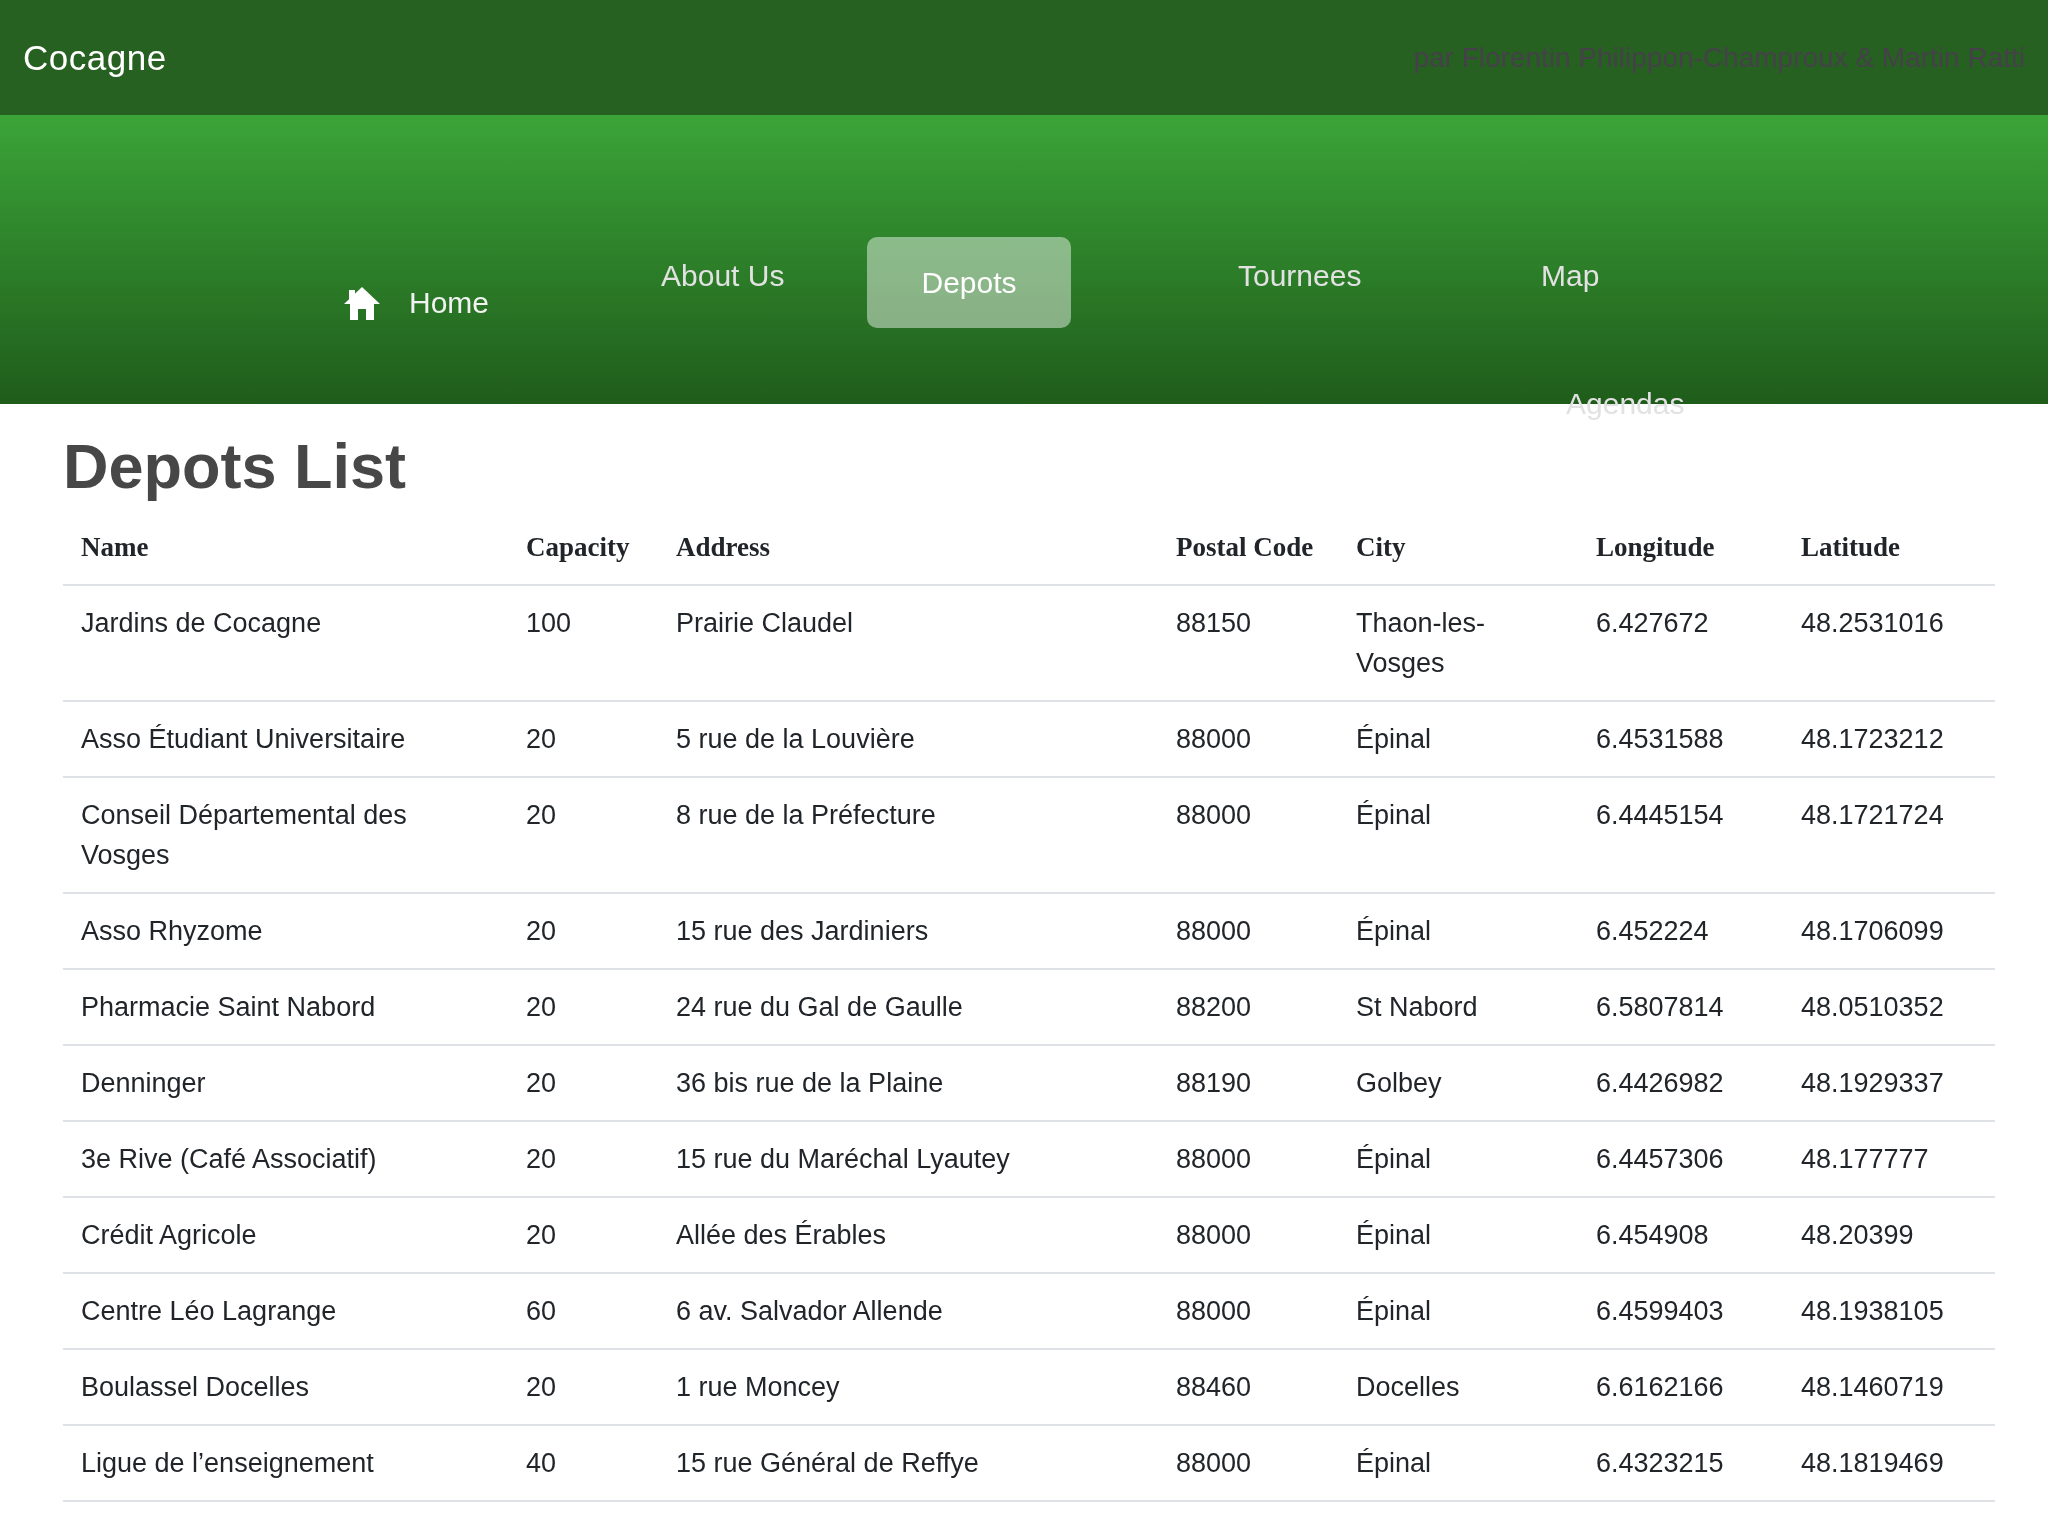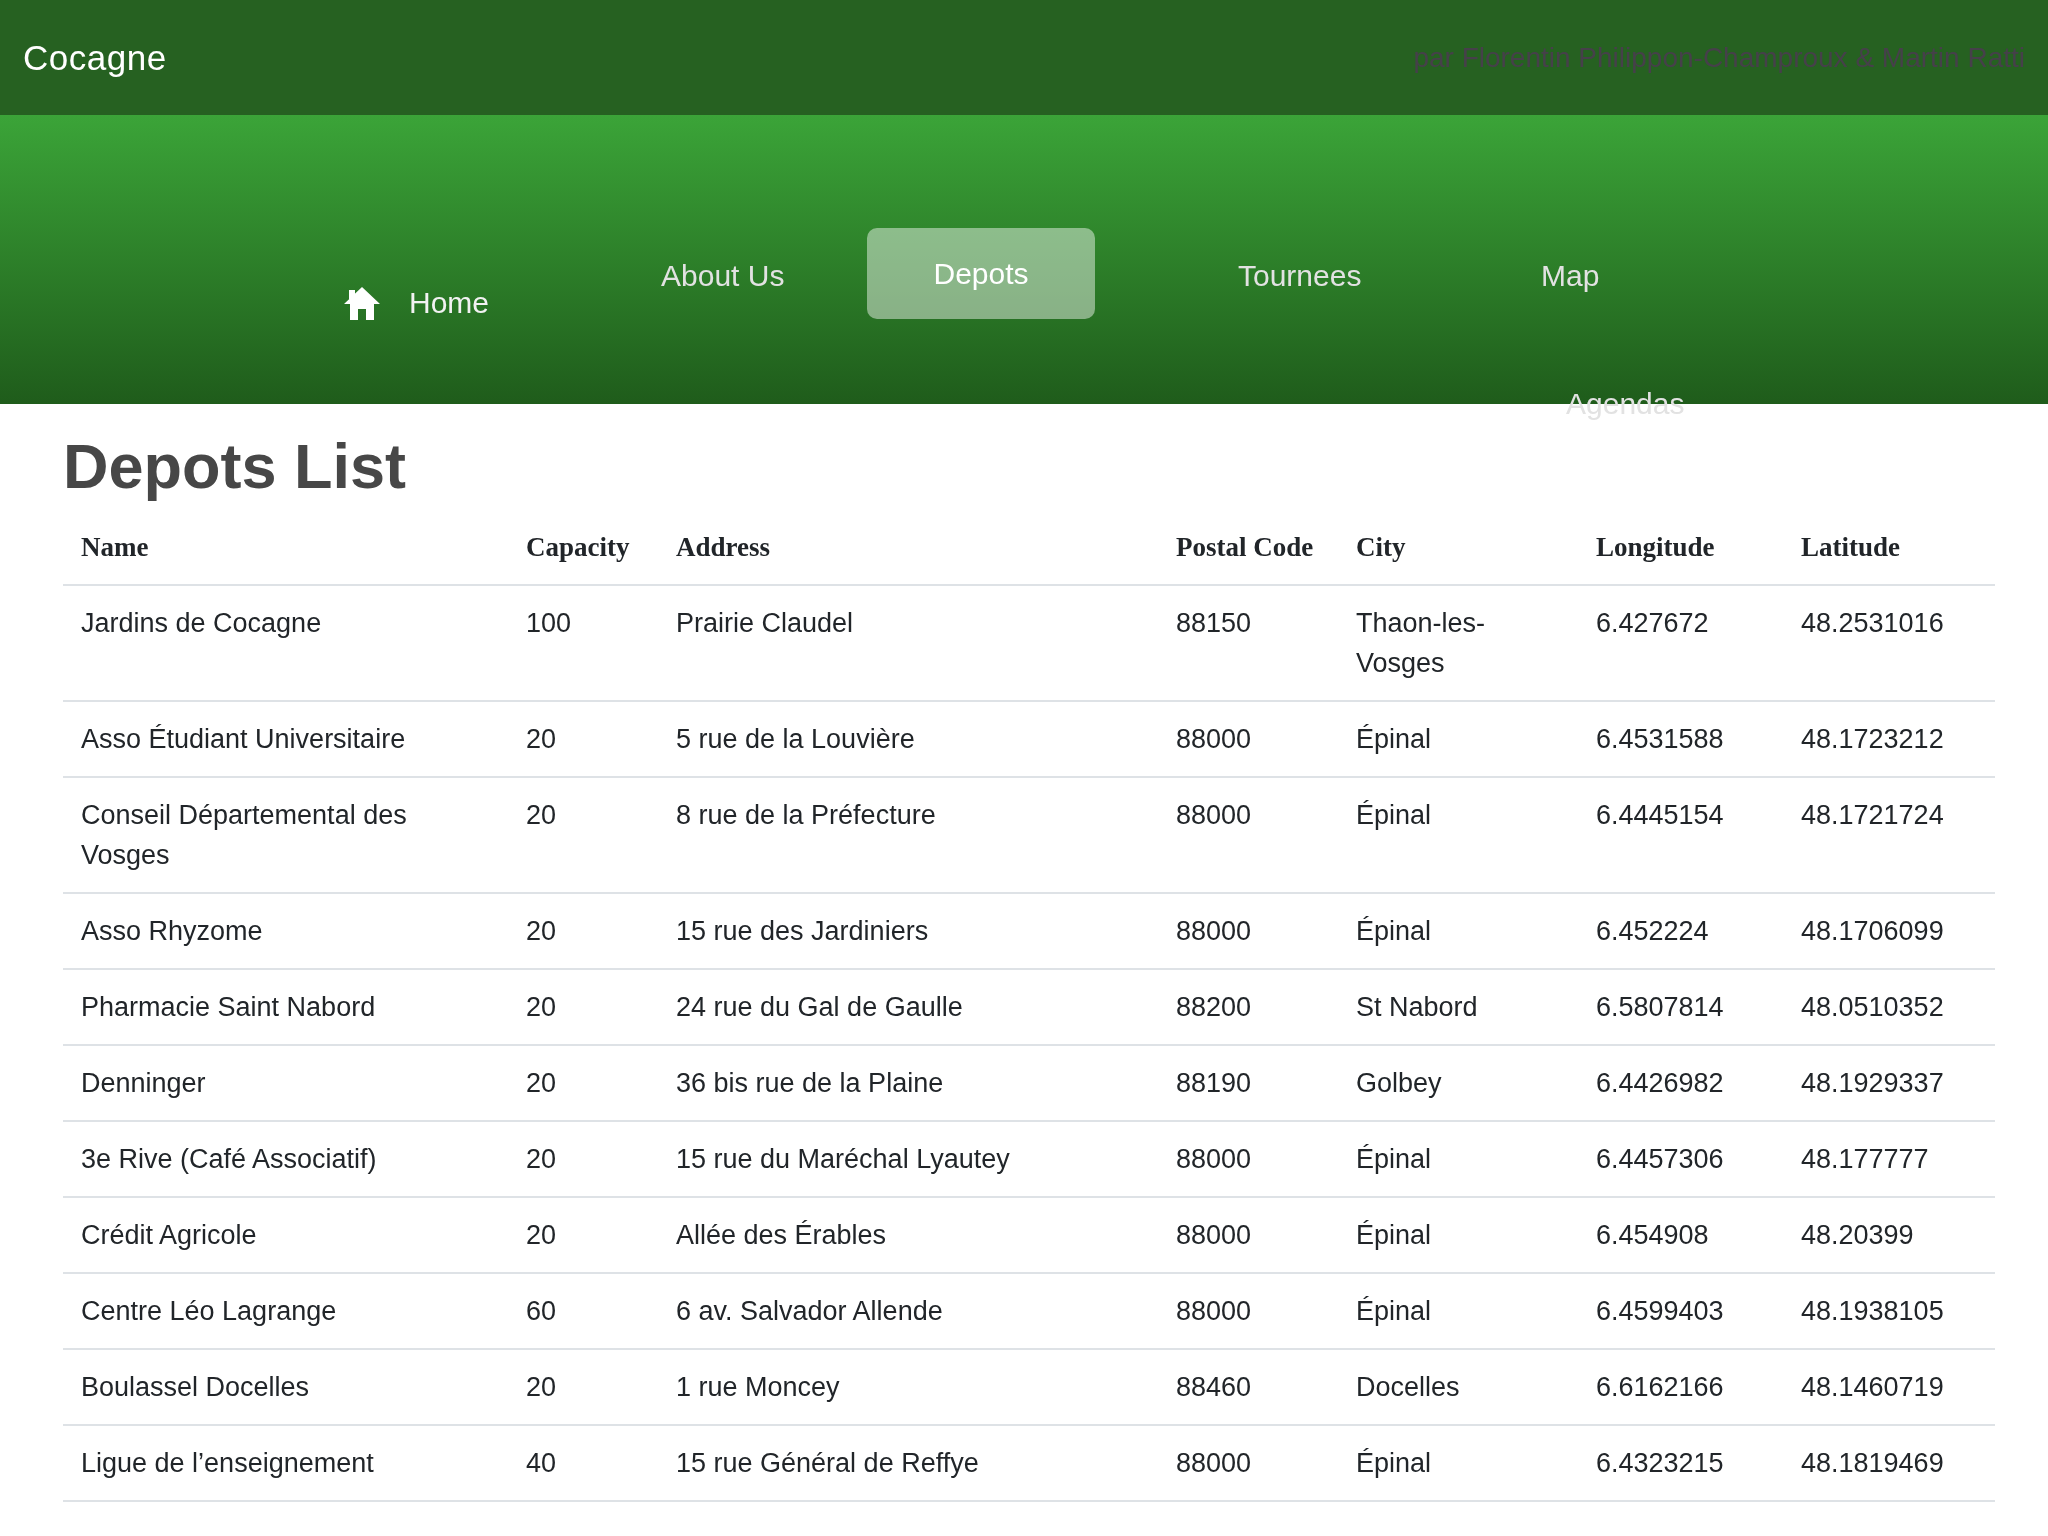--- a/index.html
+++ b/index.html
@@ -36,21 +36,21 @@
     background:linear-gradient(var(--nav-top), var(--nav-bottom));
   }
   .nav-item{
     position:absolute;color:var(--nav-text);font-size:30px;line-height:36px;
     cursor:pointer;white-space:nowrap;
   }
   .nav-home{left:343px;top:170px;display:flex;align-items:center;gap:28px;color:#f2f2f2;}
   .nav-home .icon{width:38px;height:36px;display:inline-block;}
   .nav-about{left:661px;top:143px;}
   .nav-depots{
-    left:867px;top:113px;width:228px;height:91px;
+    left:867px;top:122px;width:204px;height:91px;
     background:var(--active-tab);border-radius:10px;
     display:flex;align-items:center;justify-content:center;
     color:#ffffff;
   }
   .nav-tournees{left:1238px;top:143px;}
   .nav-map{left:1541px;top:143px;}
   .nav-agendas{left:1566px;top:271px;}
   
   .main{position:absolute;top:404px;left:0;width:2048px;}
   .page-title{

